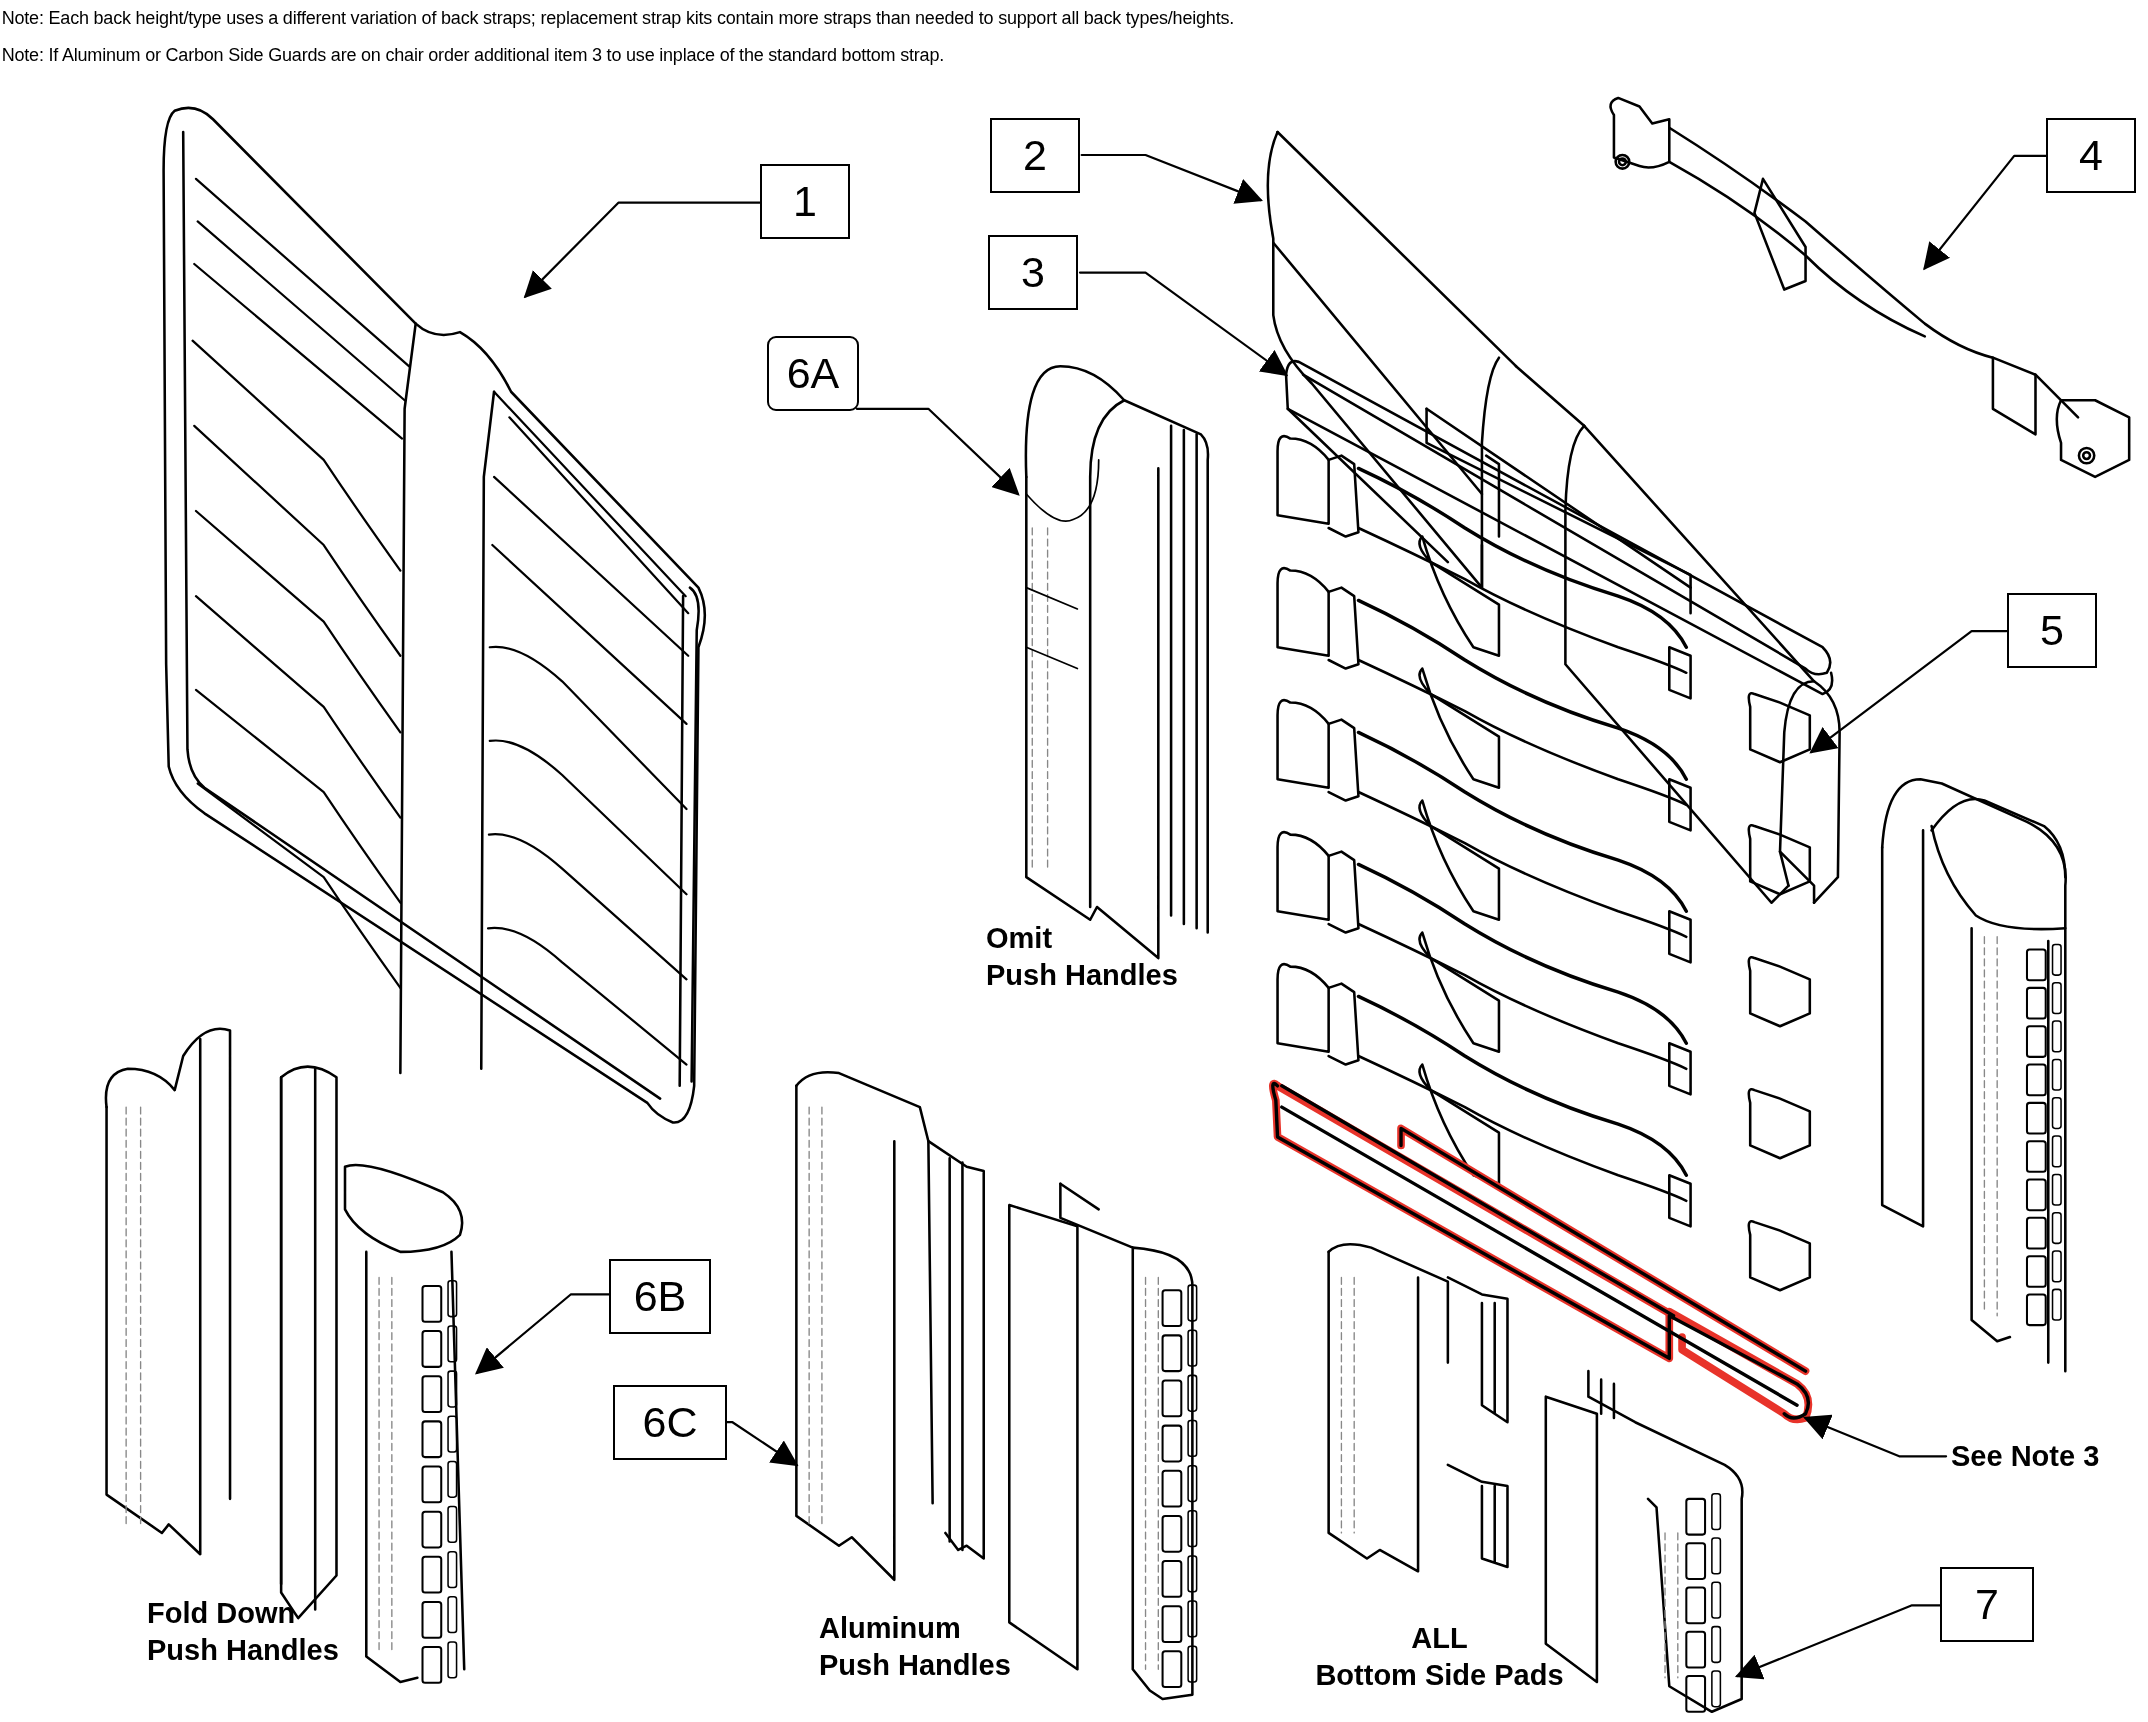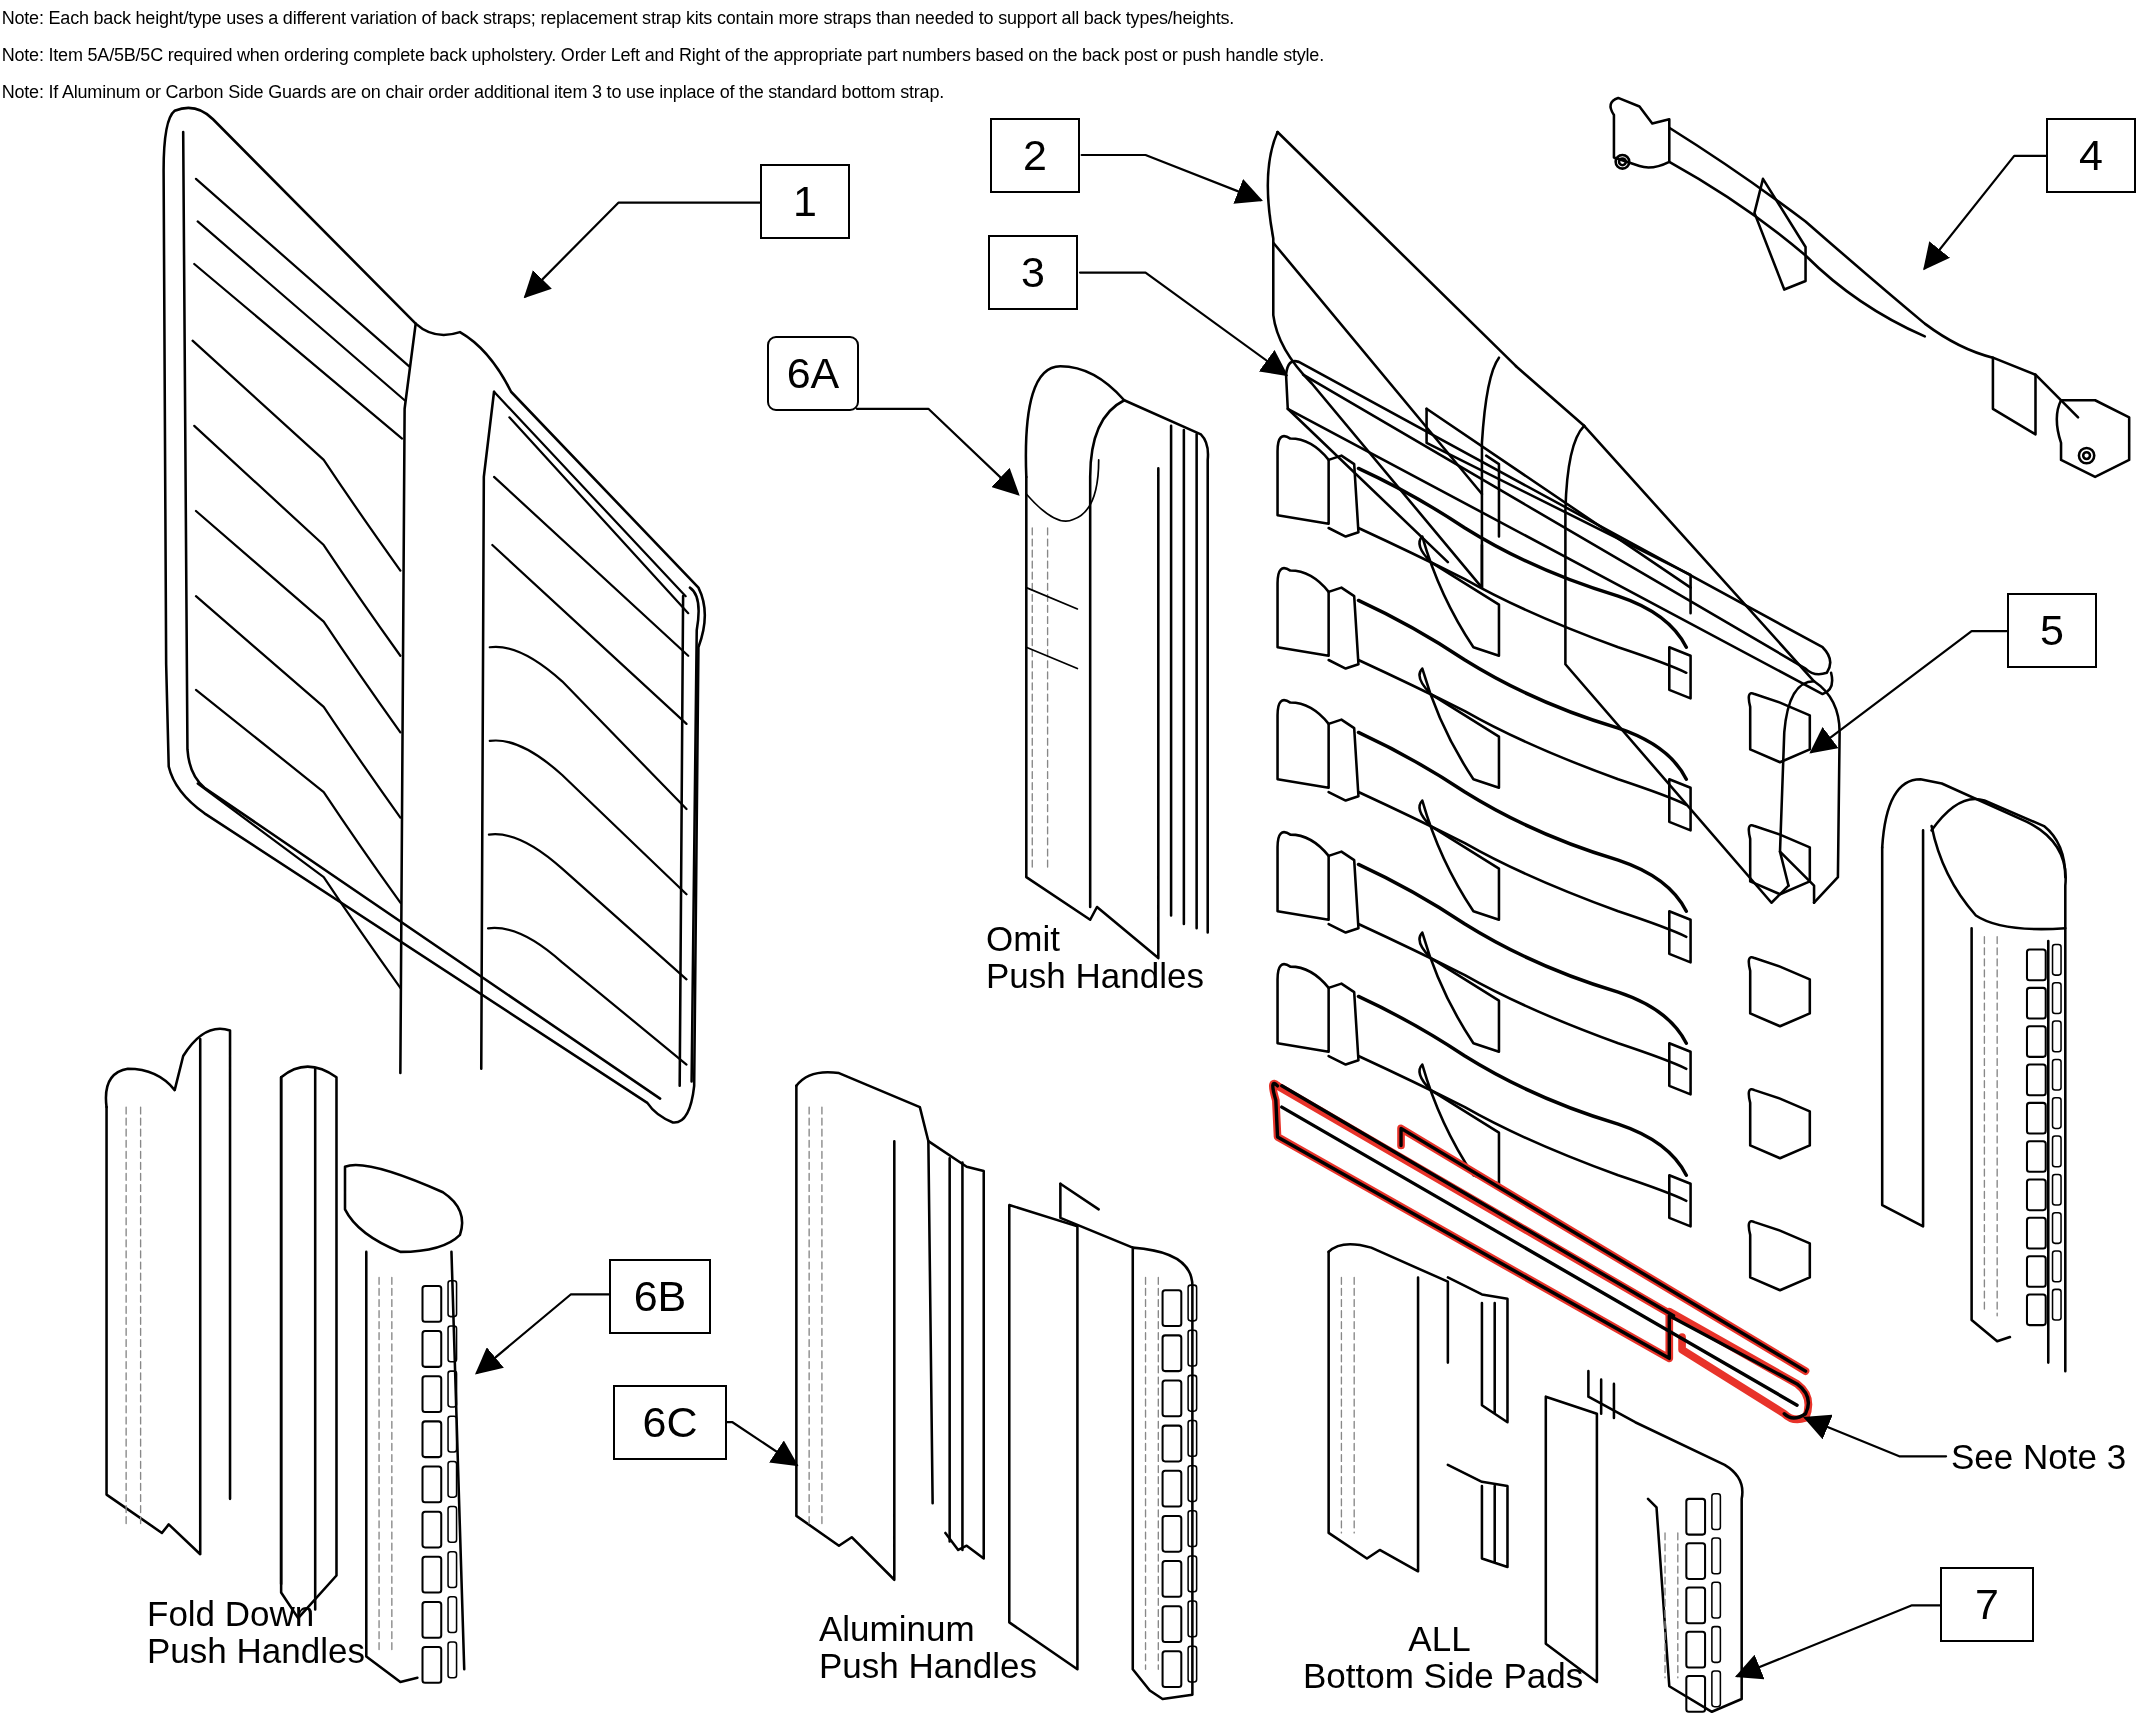--- a/index.html
+++ b/index.html
@@ -1,30 +1,29 @@
 <!DOCTYPE html>
 <html style="font-size:13.6px"><head>
 <meta charset="utf-8">
 <style>
   html,body{margin:0;padding:0;background:#ffffff;}
   body{width:2148px;height:1722px;position:relative;overflow:hidden;font-family:"Liberation Sans",sans-serif;color:#000;}
   .notes{position:absolute;left:1.7px;top:0;font-size:18px;line-height:37px;letter-spacing:-0.2px;white-space:nowrap;}
   .notes div{height:37px;}
   svg.art{position:absolute;left:0;top:0;}
-  .lbl{position:absolute;font-size:35px;line-height:37px;white-space:nowrap;}
+  .lbl{position:absolute;font-size:29px;line-height:37px;white-space:nowrap;font-weight:bold;}
   .ctr{text-align:center;}
   .callout{position:absolute;width:90px;height:75px;border:2.6px solid #000;box-sizing:border-box;background:#fff;
     display:flex;align-items:center;justify-content:center;font-size:43px;}
 </style>
 </head>
 <body>
 
 <div class="notes">
   <div>Note: Each back height/type uses a different variation of back straps; replacement strap kits contain more straps than needed to support all back types/heights.</div>
-  <div>Note: Item 5A/5B/5C required when ordering complete back upholstery. Order Left and Right of the appropriate part numbers based on the back post or push handle style.</div>
   <div>Note: If Aluminum or Carbon Side Guards are on chair order additional item 3 to use inplace of the standard bottom strap.</div>
 </div>
 
 <svg class="art" width="2148" height="1722" viewBox="0 0 2522 2022" fill="none" stroke="#000" stroke-width="3" stroke-linejoin="round" stroke-linecap="round">
   <defs>
     <marker id="arr" viewBox="0 0 10 10" refX="9" refY="5" markerWidth="12" markerHeight="12" orient="auto-start-reverse">
       <path d="M0,0 L10,5 L0,10 z" fill="#000" stroke="none"></path>
     </marker>
   </defs>
 

